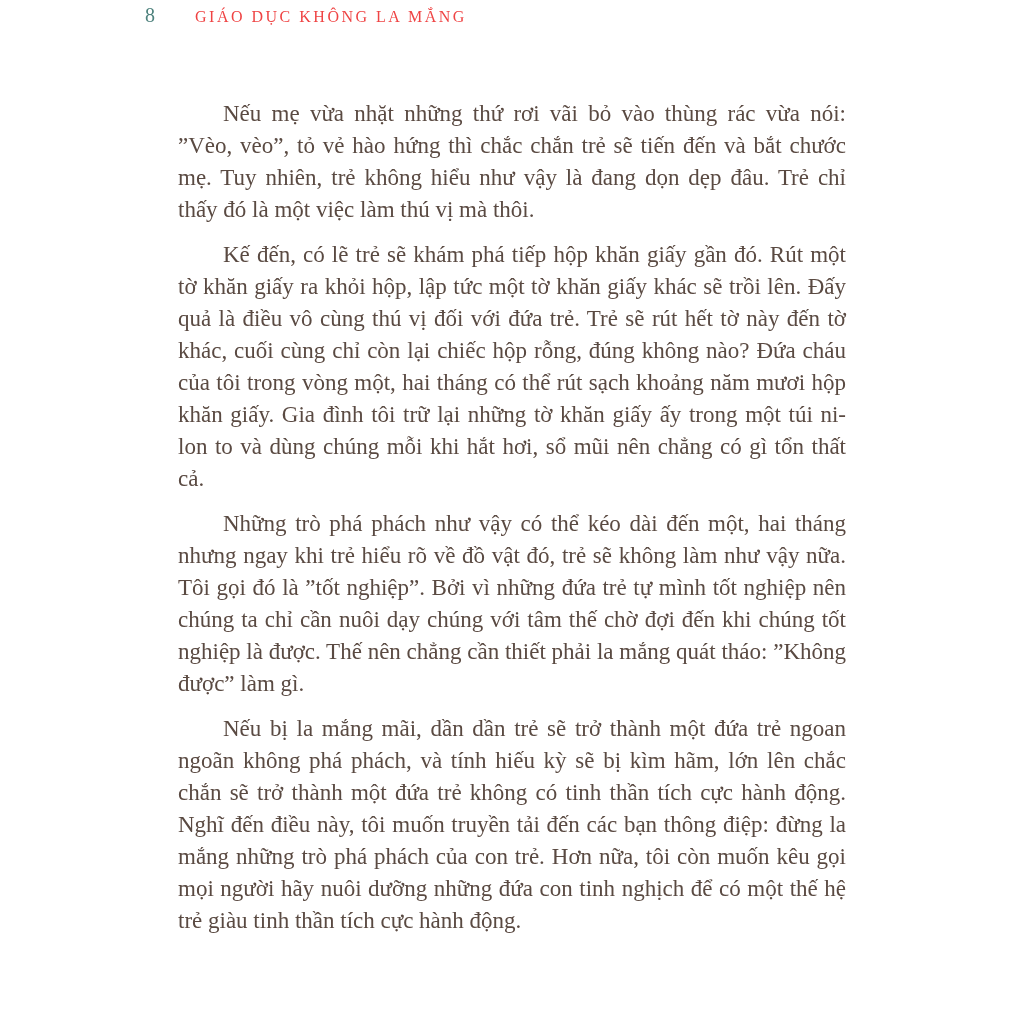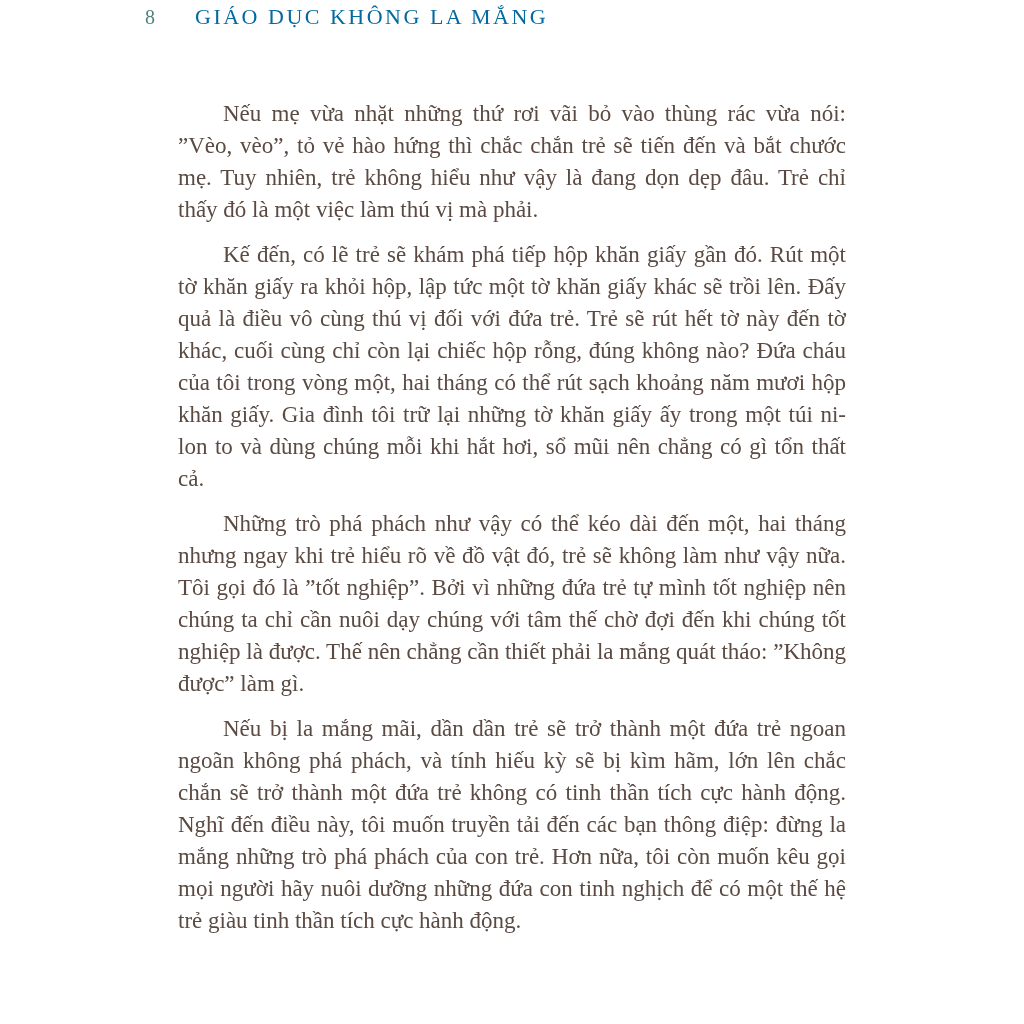--- a/index.html
+++ b/index.html
@@ -22,23 +22,23 @@
     display: flex;
     align-items: baseline;
     color: #4f837e;
   }
   .page-number {
     font-size: 20px;
     color: #4f837e;
   }
   .head-title {
     margin-left: 40px;
-    font-size: 22px;
+    font-size: 16px;
     letter-spacing: 2.5px;
-    color: #0369a1;
+    color: #ef4444;
     text-transform: uppercase;
   }
   .content {
     position: absolute;
     top: 98px;
     left: 178px;
     width: 668px;
   }
   .body-paragraph {
     margin: 0 0 13px 0;
@@ -52,19 +52,19 @@
 </head>
 <body>
 
 <div class="page">
   <header class="running-head">
     <span class="page-number">8</span>
     <span class="head-title">GIÁO DỤC KHÔNG LA MẮNG</span>
   </header>
   <main class="content">
     <div>
-        <p class="body-paragraph">Nếu mẹ vừa nhặt những thứ rơi vãi bỏ vào thùng rác vừa nói: ”Vèo, vèo”, tỏ vẻ hào hứng thì chắc chắn trẻ sẽ tiến đến và bắt chước mẹ. Tuy nhiên, trẻ không hiểu như vậy là đang dọn dẹp đâu. Trẻ chỉ thấy đó là một việc làm thú vị mà phải.</p>
+        <p class="body-paragraph">Nếu mẹ vừa nhặt những thứ rơi vãi bỏ vào thùng rác vừa nói: ”Vèo, vèo”, tỏ vẻ hào hứng thì chắc chắn trẻ sẽ tiến đến và bắt chước mẹ. Tuy nhiên, trẻ không hiểu như vậy là đang dọn dẹp đâu. Trẻ chỉ thấy đó là một việc làm thú vị mà thôi.</p>
         <p class="body-paragraph">Kế đến, có lẽ trẻ sẽ khám phá tiếp hộp khăn giấy gần đó. Rút một tờ khăn giấy ra khỏi hộp, lập tức một tờ khăn giấy khác sẽ trồi lên. Đấy quả là điều vô cùng thú vị đối với đứa trẻ. Trẻ sẽ rút hết tờ này đến tờ khác, cuối cùng chỉ còn lại chiếc hộp rỗng, đúng không nào? Đứa cháu của tôi trong vòng một, hai tháng có thể rút sạch khoảng năm mươi hộp khăn giấy. Gia đình tôi trữ lại những tờ khăn giấy ấy trong một túi ni-lon to và dùng chúng mỗi khi hắt hơi, sổ mũi nên chẳng có gì tổn thất cả.</p>
         <p class="body-paragraph">Những trò phá phách như vậy có thể kéo dài đến một, hai tháng nhưng ngay khi trẻ hiểu rõ về đồ vật đó, trẻ sẽ không làm như vậy nữa. Tôi gọi đó là ”tốt nghiệp”. Bởi vì những đứa trẻ tự mình tốt nghiệp nên chúng ta chỉ cần nuôi dạy chúng với tâm thế chờ đợi đến khi chúng tốt nghiệp là được. Thế nên chẳng cần thiết phải la mắng quát tháo: ”Không được” làm gì.</p>
         <p class="body-paragraph">Nếu bị la mắng mãi, dần dần trẻ sẽ trở thành một đứa trẻ ngoan ngoãn không phá phách, và tính hiếu kỳ sẽ bị kìm hãm, lớn lên chắc chắn sẽ trở thành một đứa trẻ không có tinh thần tích cực hành động. Nghĩ đến điều này, tôi muốn truyền tải đến các bạn thông điệp: đừng la mắng những trò phá phách của con trẻ. Hơn nữa, tôi còn muốn kêu gọi mọi người hãy nuôi dưỡng những đứa con tinh nghịch để có một thế hệ trẻ giàu tinh thần tích cực hành động.</p>
       </div>
   </main>
 </div>
 
 </body></html>

